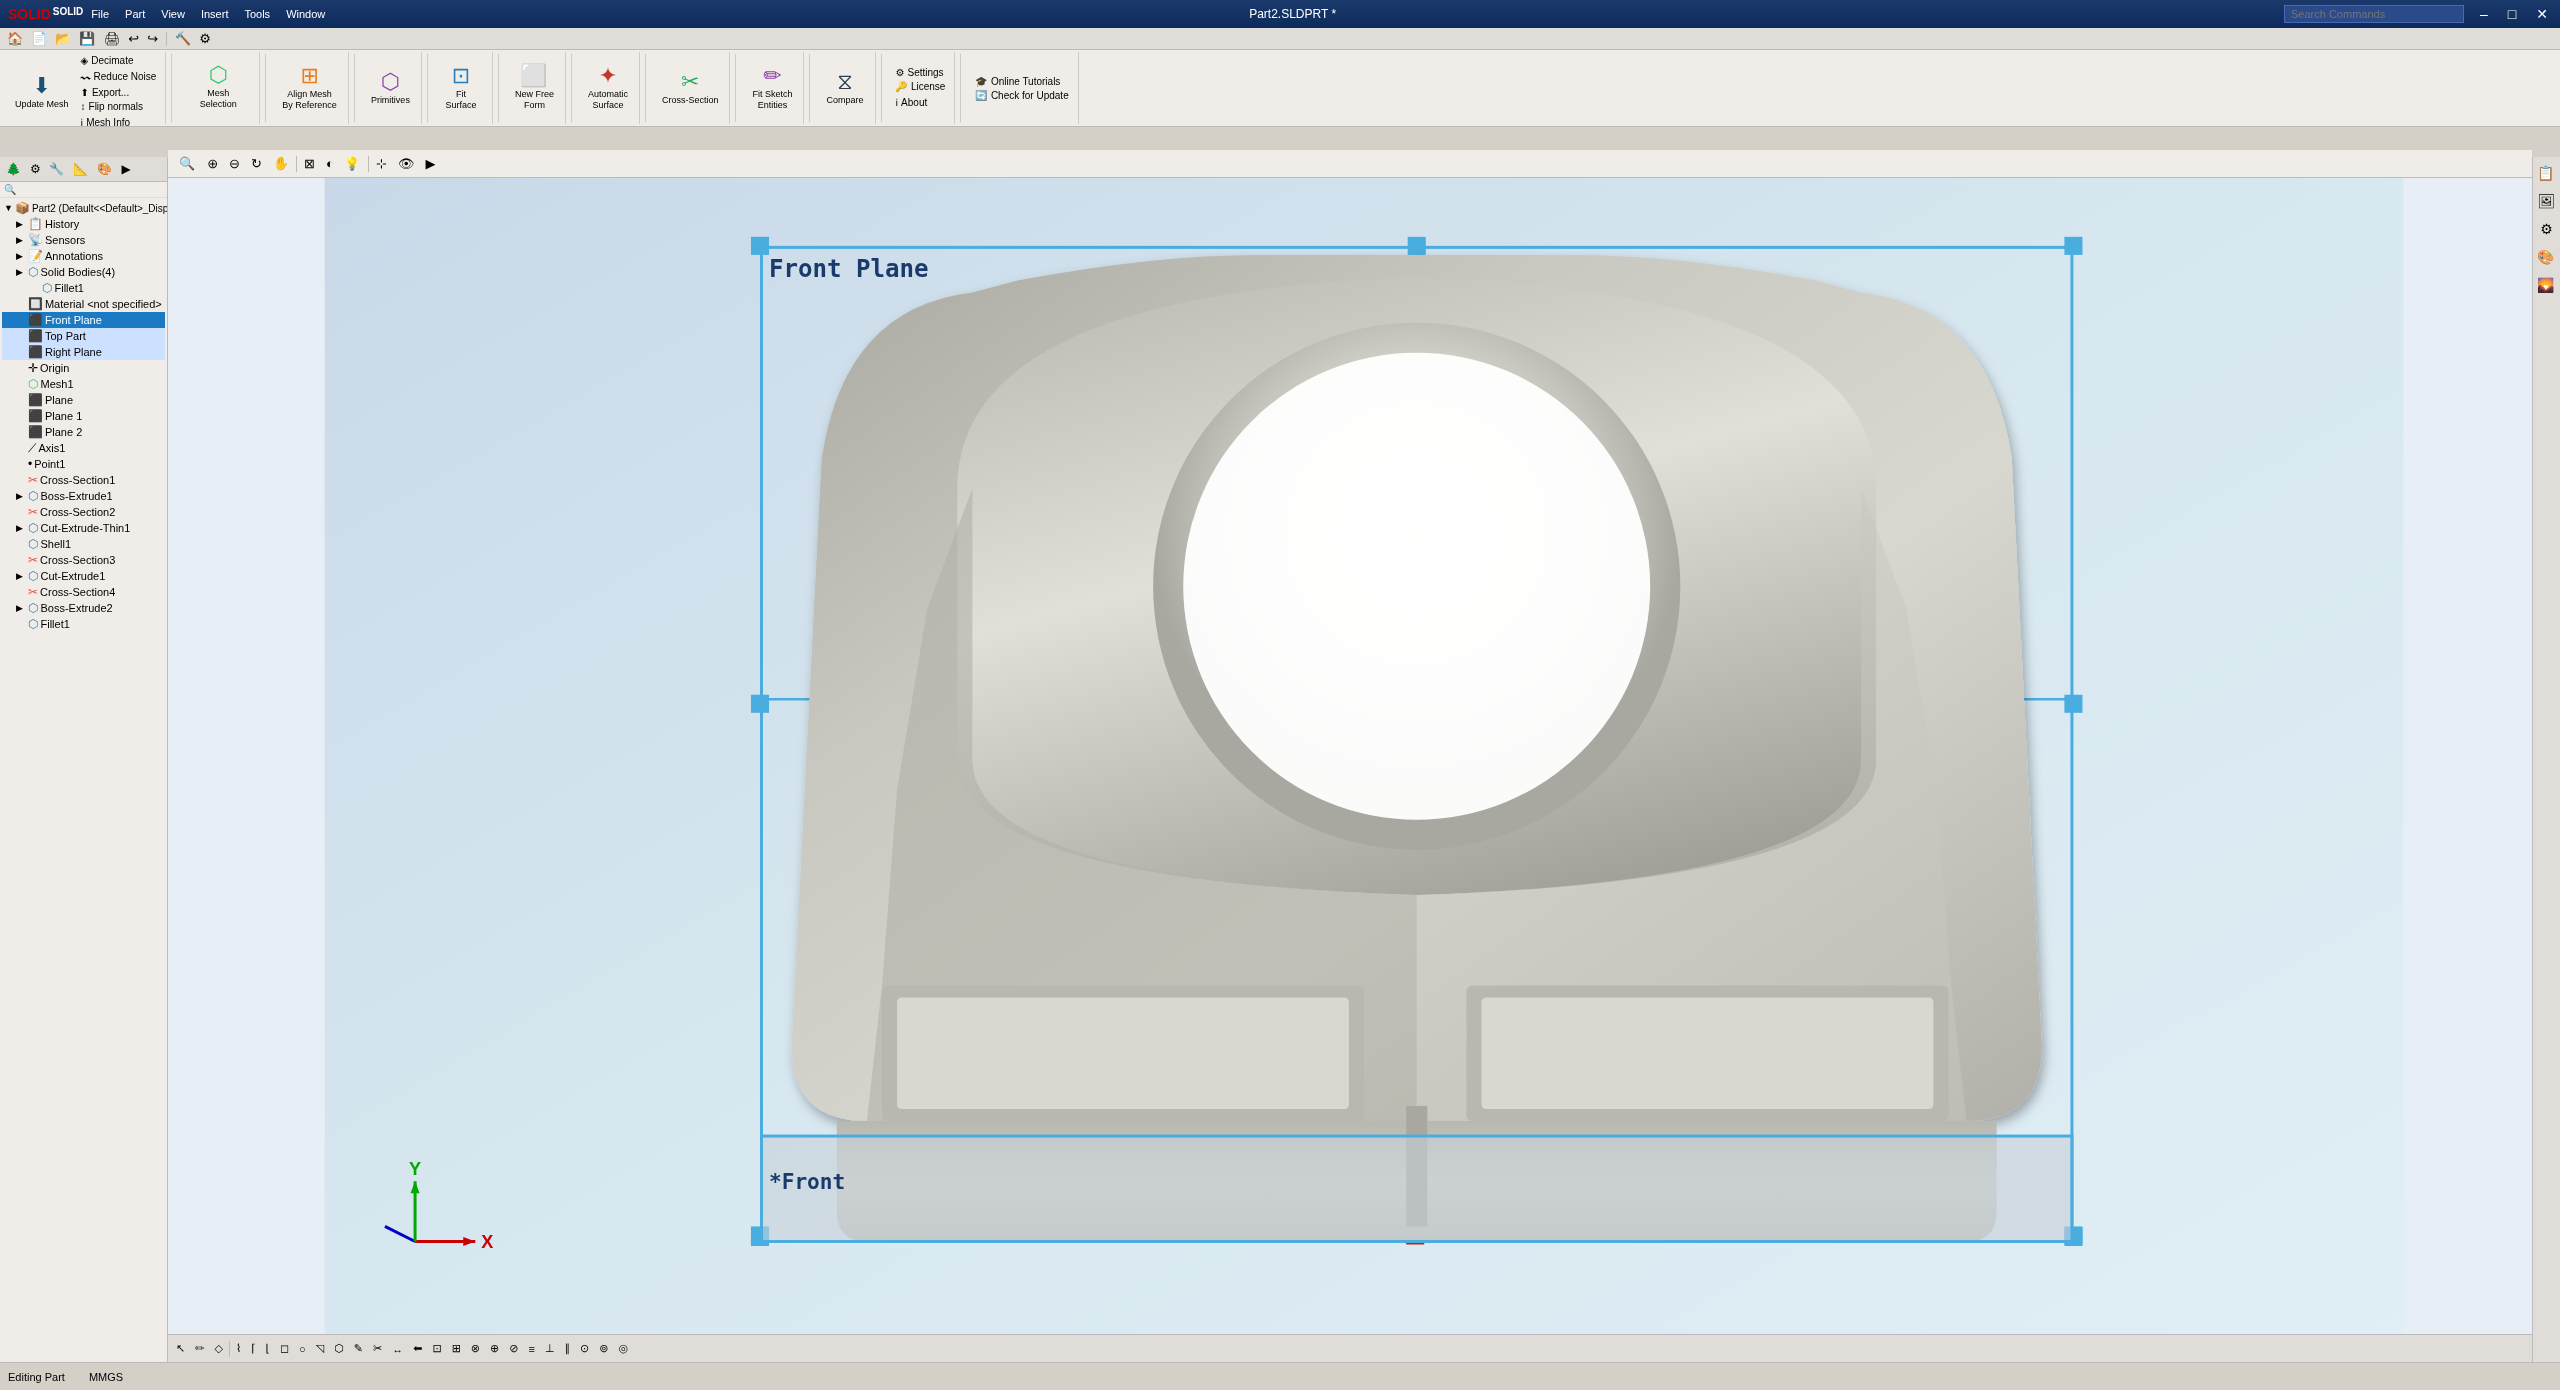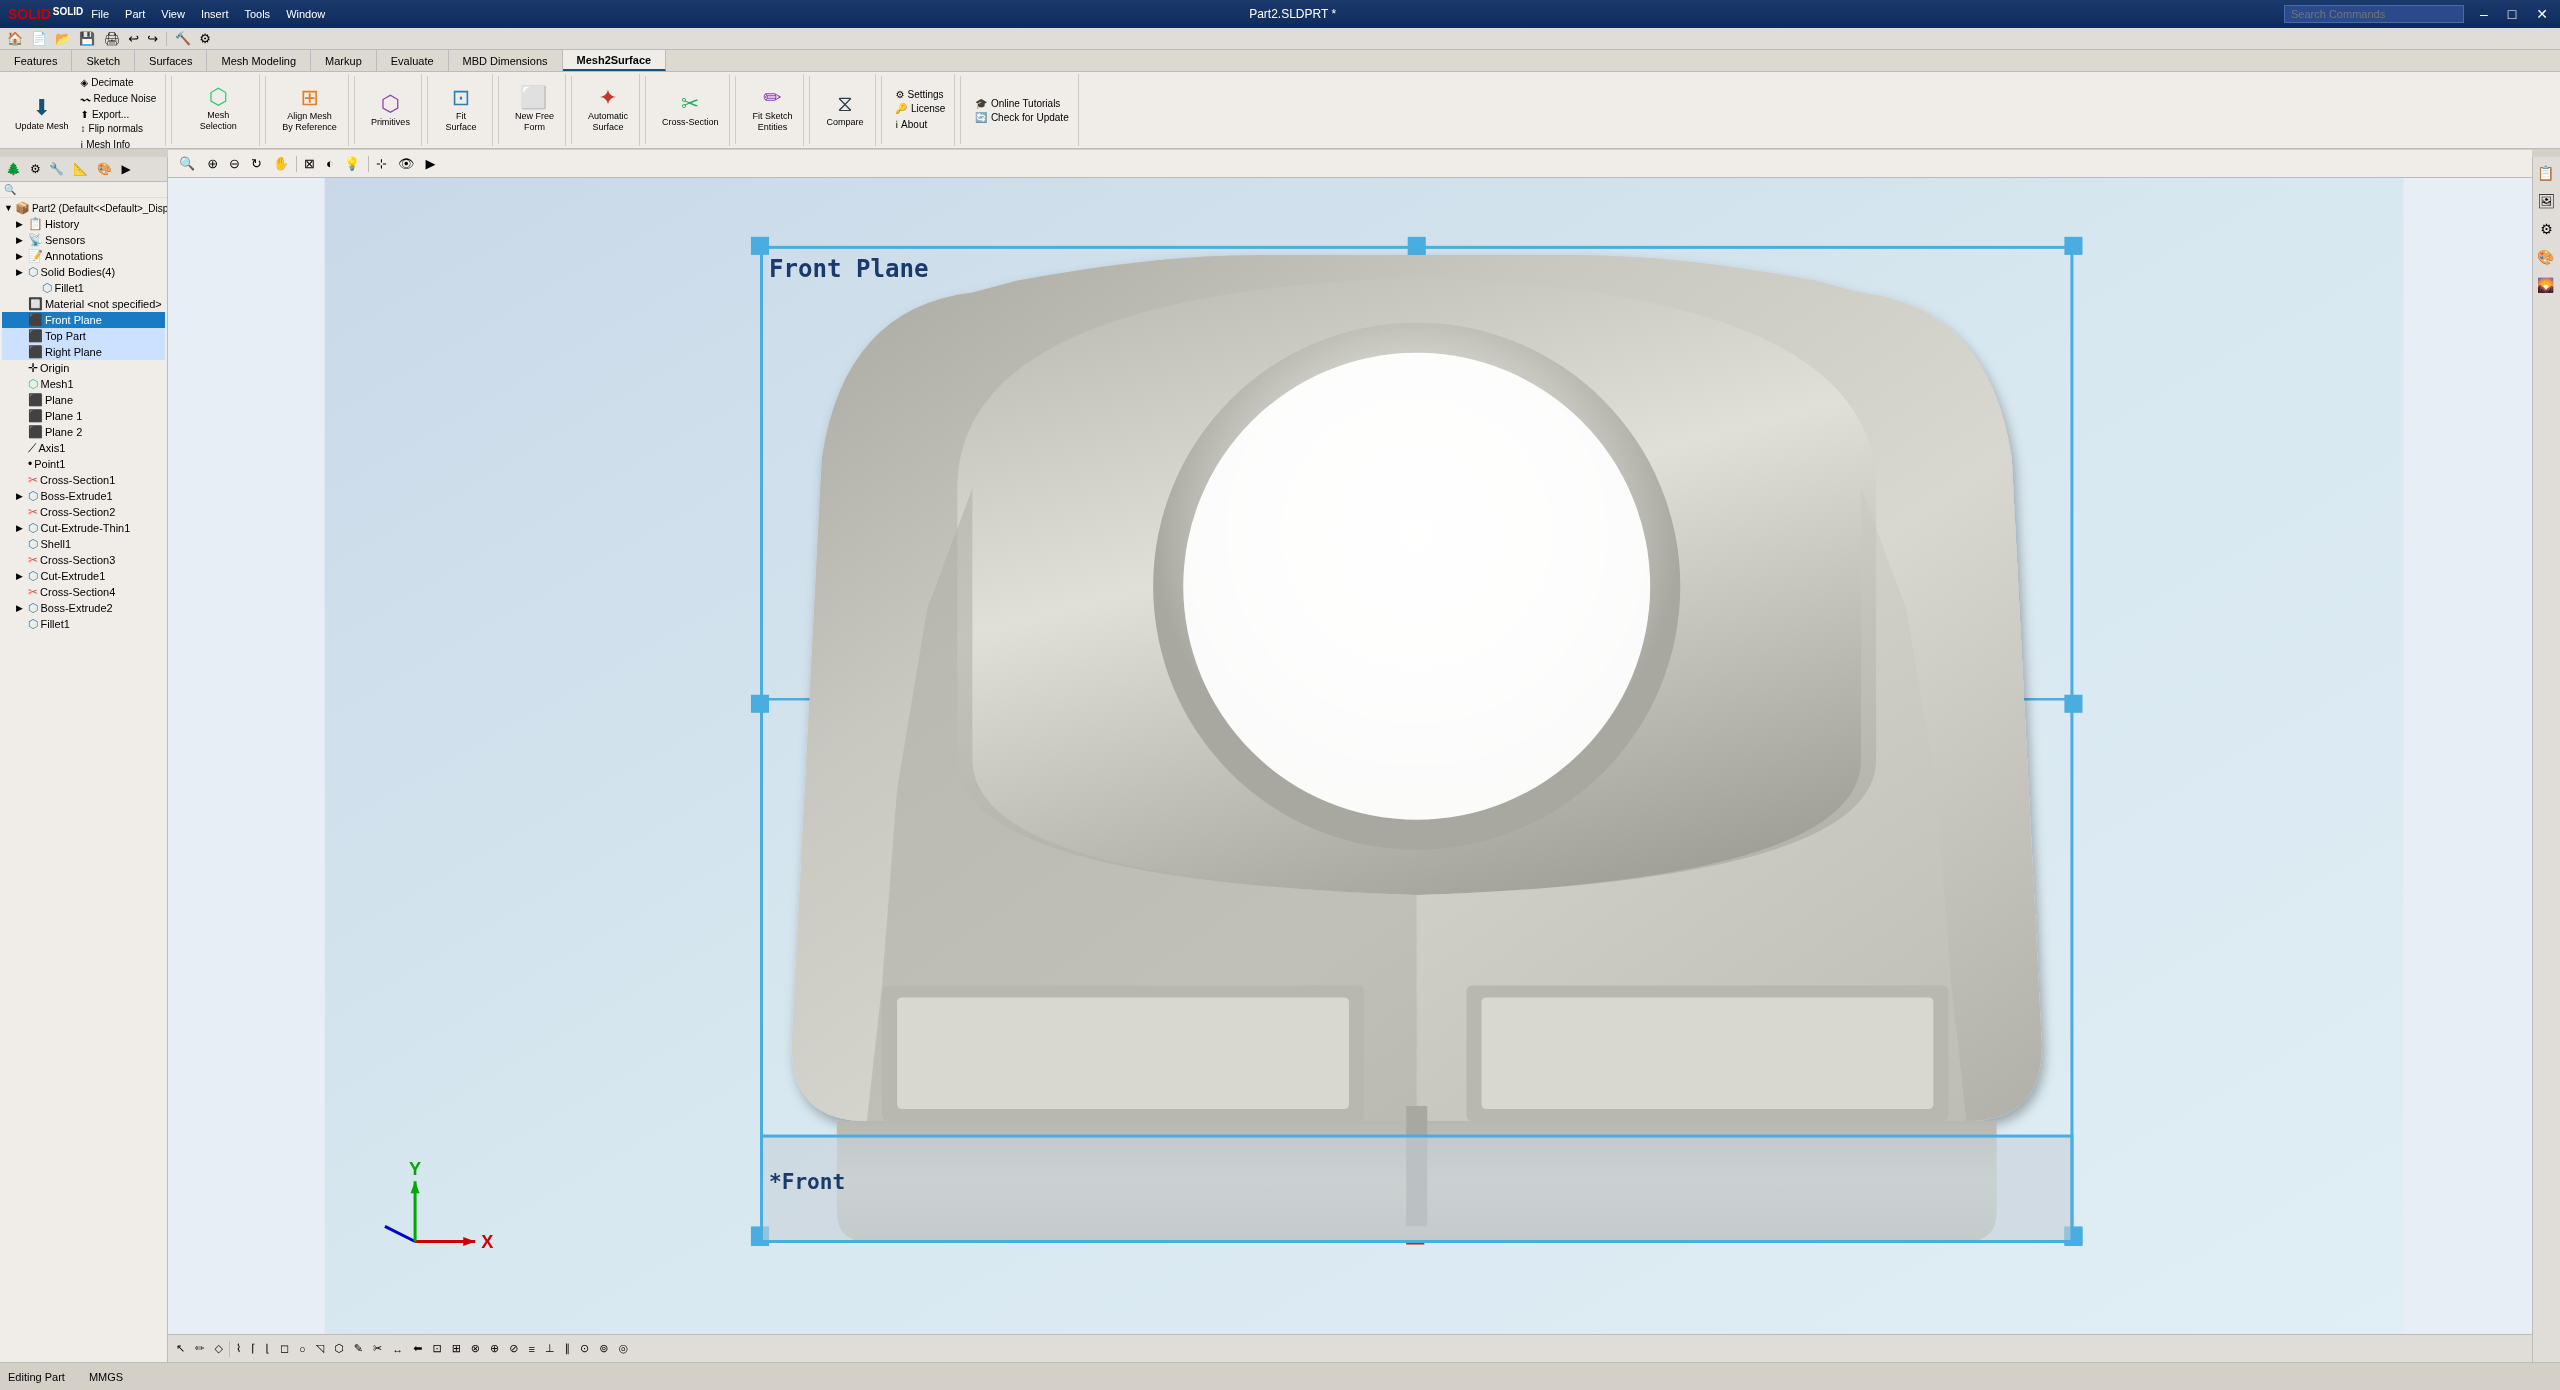--- a/index.html
+++ b/index.html
@@ -105,30 +105,20 @@
   <span style="cursor:pointer;font-size:13px;padding:1px 3px;">🖨</span>
   <span style="cursor:pointer;font-size:13px;padding:1px 3px;">↩</span>
   <span style="cursor:pointer;font-size:13px;padding:1px 3px;">↪</span>
   <span style="width:1px;height:14px;background:#bbb;margin:0 3px;"></span>
   <span style="cursor:pointer;font-size:13px;padding:1px 3px;">🔨</span>
   <span style="cursor:pointer;font-size:13px;padding:1px 3px;">⚙</span>
 </div>
 
 <div id="ribbon">
 
-  <div id="ribbon-tabs">
-    <div class="ribbon-tab">Features</div>
-    <div class="ribbon-tab">Sketch</div>
-    <div class="ribbon-tab">Surfaces</div>
-    <div class="ribbon-tab">Mesh Modeling</div>
-    <div class="ribbon-tab">Markup</div>
-    <div class="ribbon-tab">Evaluate</div>
-    <div class="ribbon-tab">MBD Dimensions</div>
-    <div class="ribbon-tab active">Mesh2Surface</div>
-  </div>
 
   <div id="ribbon-content">
 
     <div class="ribbon-group">
       <div class="ribbon-group-items">
         <div class="ribbon-btn">
           <div class="ribbon-icon-large icon" style="color:#1a5276;">⬇</div>
           <div class="label">Update Mesh</div>
         </div>
         <div class="ribbon-small-group">

